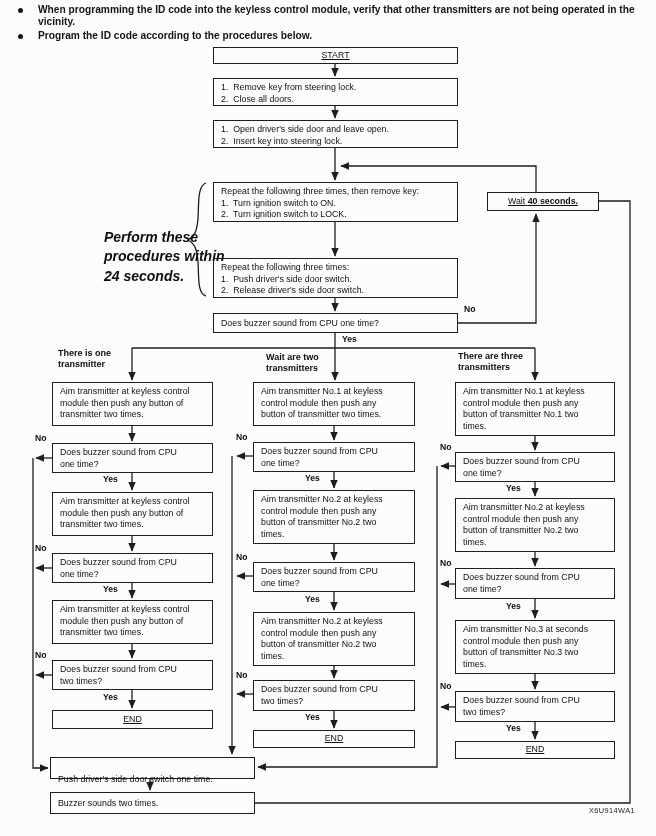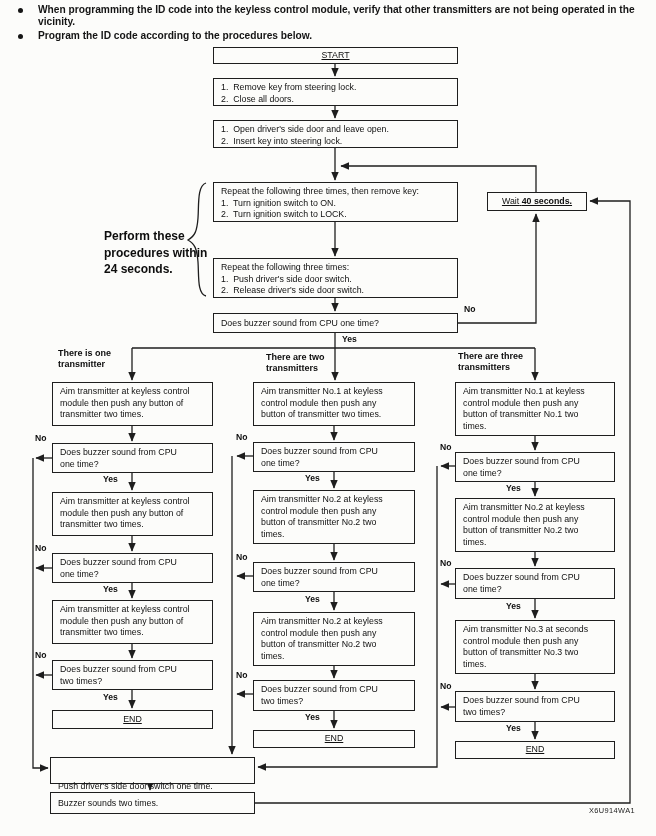--- a/index.html
+++ b/index.html
@@ -22,22 +22,23 @@
   .lbl {
     position:absolute; font-weight:bold; font-size:8.6px; color:#0d0d0d;
     white-space:nowrap;
   }
   .hdr {
     position:absolute; font-weight:bold; font-size:9px; line-height:1.25;
     color:#0d0d0d; white-space:nowrap;
   }
   .hdr .ln { display:block; }
   .note {
-    position:absolute; font-weight:bold; font-size:12px; line-height:1.38;
+    position:absolute; font-weight:bold; font-size:14px; line-height:1.38;
     color:#0d0d0d;
+    font-style:italic;
   }
   .note .ln { display:block; }
   .bullet { position:absolute; display:flex; }
   .bullet .dot {
     width:5px; height:5px; border-radius:50%; background:#151515;
     margin:4px 0 0 0; flex:0 0 5px;
   }
   .bullet .btxt {
     margin-left:15px; font-size:10.2px; line-height:1.22; font-weight:600;
     color:#141414; width:608px;
@@ -143,39 +144,39 @@
   </div>
 
   <div class="box" style="left:213px; top:258px; width:245px; height:40px;">
     <span class="ln">Repeat the following three times:</span>
     <span class="ln">1.&nbsp; Push driver's side door switch.</span>
     <span class="ln">2.&nbsp; Release driver's side door switch.</span>
   </div>
 
   <div class="box" style="left:213px; top:313px; width:245px; height:20px; padding-top:4px;">Does buzzer sound from CPU one time?</div>
 
-  <div class="box center" style="left:487px; top:192px; width:100px; height:19px;">
+  <div class="box center" style="left:487px; top:192px; width:112px; height:19px;">
     <span>Wait</span>&nbsp;<b>40 seconds.</b>
   </div>
 
   <div class="note" style="left:104px; top:228px;">
     <span class="ln">Perform these</span>
     <span class="ln">procedures within</span>
     <span class="ln">24 seconds.</span>
   </div>
 
   <div class="lbl" style="left:342px; top:334px;">Yes</div>
   <div class="lbl" style="left:464px; top:304px;">No</div>
 
   <div class="hdr" style="left:58px; top:348px;">
     <span class="ln">There is one</span>
     <span class="ln">transmitter</span>
   </div>
   <div class="hdr" style="left:266px; top:352px;">
-    <span class="ln">There are two</span>
+    <span class="ln">Wait are two</span>
     <span class="ln">transmitters</span>
   </div>
   <div class="hdr" style="left:458px; top:351px;">
     <span class="ln">There are three</span>
     <span class="ln">transmitters</span>
   </div>
 
   <div class="box" style="left:52px; top:382px; width:161px; height:44px;">
     <span class="ln">Aim transmitter at keyless control</span>
     <span class="ln">module then push any button of</span>
@@ -282,18 +283,18 @@
   </div>
   <div class="box center" style="left:455px; top:741px; width:160px; height:18px;">END</div>
 
   <div class="lbl" style="left:506px; top:483px;">Yes</div>
   <div class="lbl" style="left:506px; top:601px;">Yes</div>
   <div class="lbl" style="left:506px; top:723px;">Yes</div>
   <div class="lbl" style="left:440px; top:442px;">No</div>
   <div class="lbl" style="left:440px; top:558px;">No</div>
   <div class="lbl" style="left:440px; top:681px;">No</div>
 
-  <div class="box" style="left:50px; top:757px; width:205px; height:22px; padding-top:23px;">Push driver's side door switch one time.</div>
+  <div class="box" style="left:50px; top:757px; width:205px; height:22px; padding-top:16px;">Push driver's side door switch one time.</div>
   <div class="box" style="left:50px; top:792px; width:205px; height:22px; padding-top:5px;">Buzzer sounds two times.</div>
 
   <div class="code" style="left:589px; top:806px;">X6U914WA1</div>
 
 </div>
 
 </body></html>

